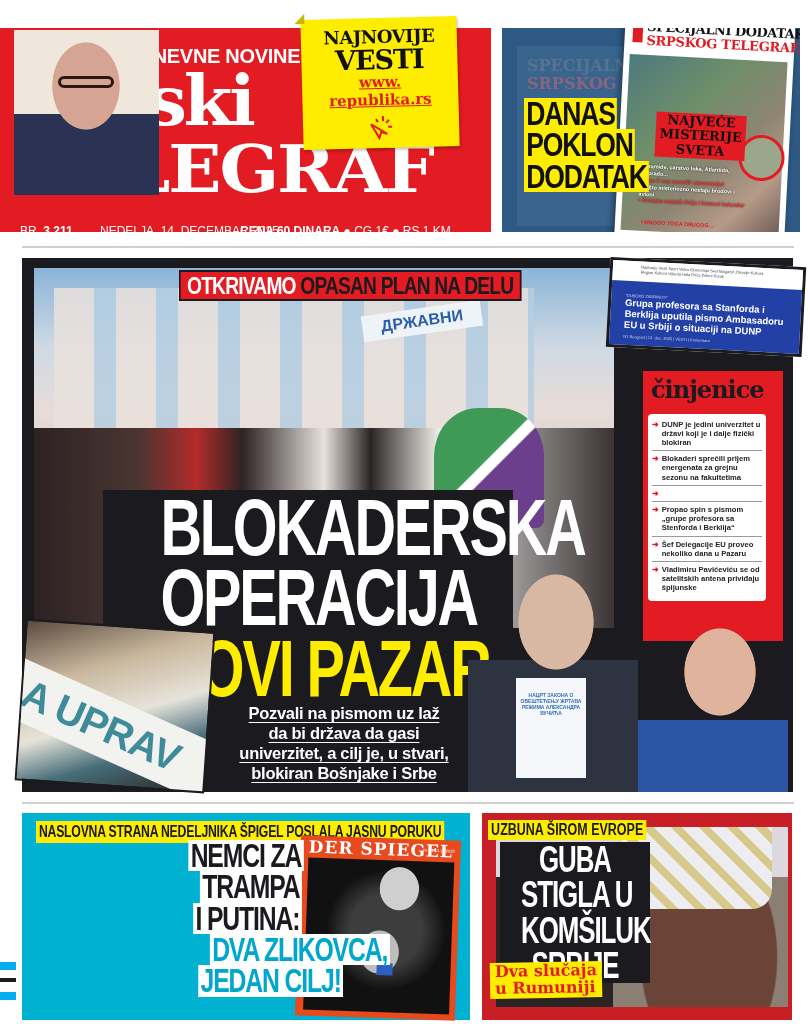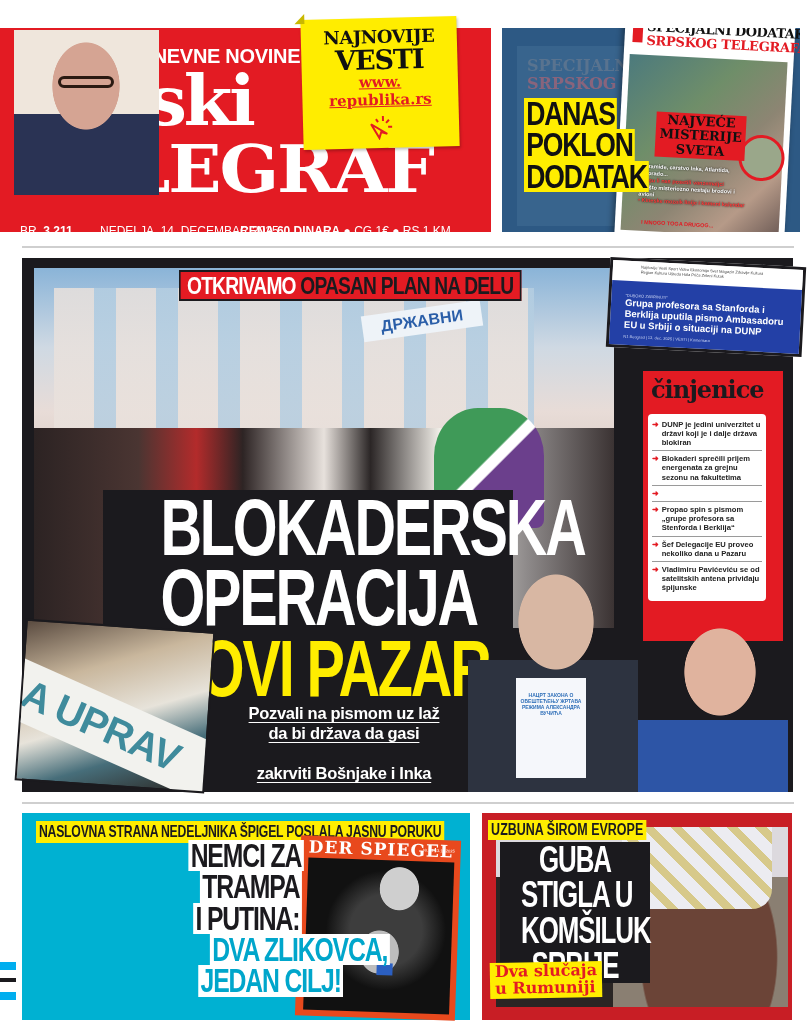--- a/index.html
+++ b/index.html
@@ -435,21 +435,21 @@
     <div class="title">Grupa profesora sa Stanforda i Berklija uputila pismo Ambasadoru EU u Srbiji o situaciji na DUNP</div>
     <div class="meta">N1 Beograd | 13. dec. 2025 | VESTI | Komentara</div>
   </div>
 </div>
 
 <div class="facts">
   <div class="title">činjenice</div>
   <div class="list">
     <div class="item">
         <span class="arrow">➜</span>
-        <span>DUNP je jedini univerzitet u državi koji je i dalje država blokiran</span>
+        <span>DUNP je jedini univerzitet u državi koji je i dalje fizički blokiran</span>
       </div>
     <div class="item">
         <span class="arrow">➜</span>
         <span>Blokaderi sprečili prijem energenata za grejnu sezonu na fakultetima</span>
       </div>
     <div class="item">
         <span class="arrow">➜</span>
       </div>
     <div class="item">
         <span class="arrow">➜</span>
@@ -473,22 +473,22 @@
   <span class="hl y">NOVI PAZAR</span>
 </div>
 
 <div class="inset-protest">
   <div class="banner">A UPRAV</div>
 </div>
 
 <div class="deck">
   <span>Pozvali na pismom uz laž</span><br>
   <span>da bi država da gasi</span><br>
-  <br>
-  <span>zakrviti Bošnjake i Inka</span>
+  <span>univerzitet, a cilj je, u stvari,</span><br>
+  <span>blokiran Bošnjake i Srbe</span>
 </div>
 
 <div class="person-left">
   <div class="doc">НАЦРТ ЗАКОНА О ОБЕШТЕЋЕЊУ ЖРТАВА РЕЖИМА АЛЕКСАНДРА ВУЧИЋА</div>
 </div>
 <div class="person-right"></div>
 
 <div class="hr" style="left:22px; top:802px; width:772px;"></div>
 
 <div class="box-blue">

